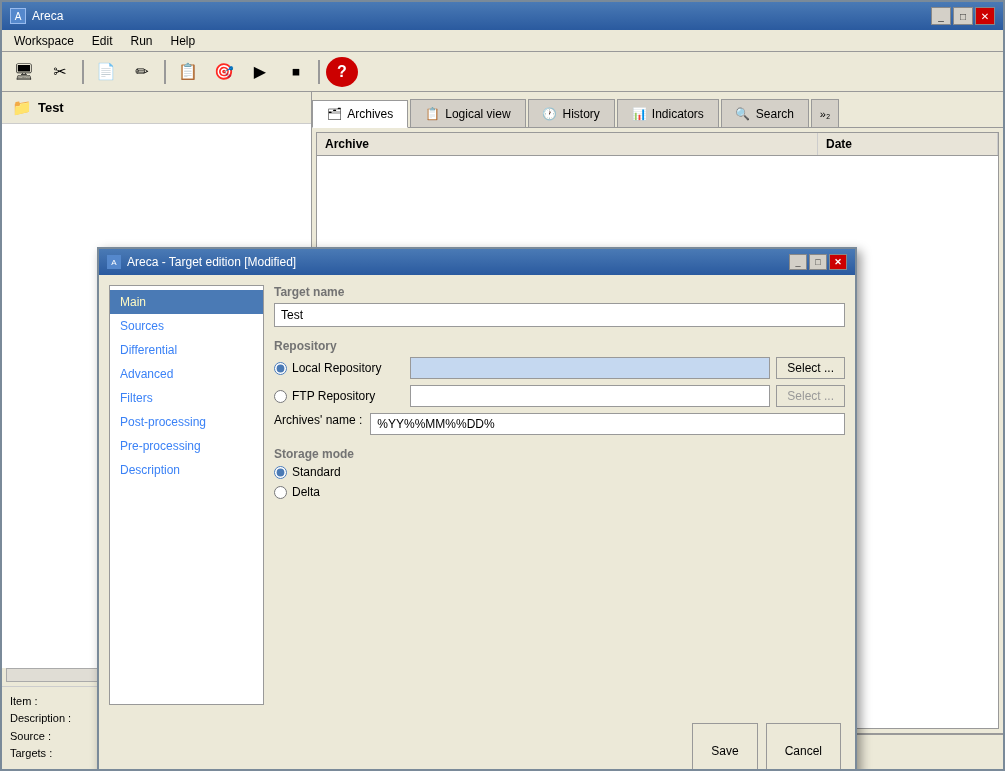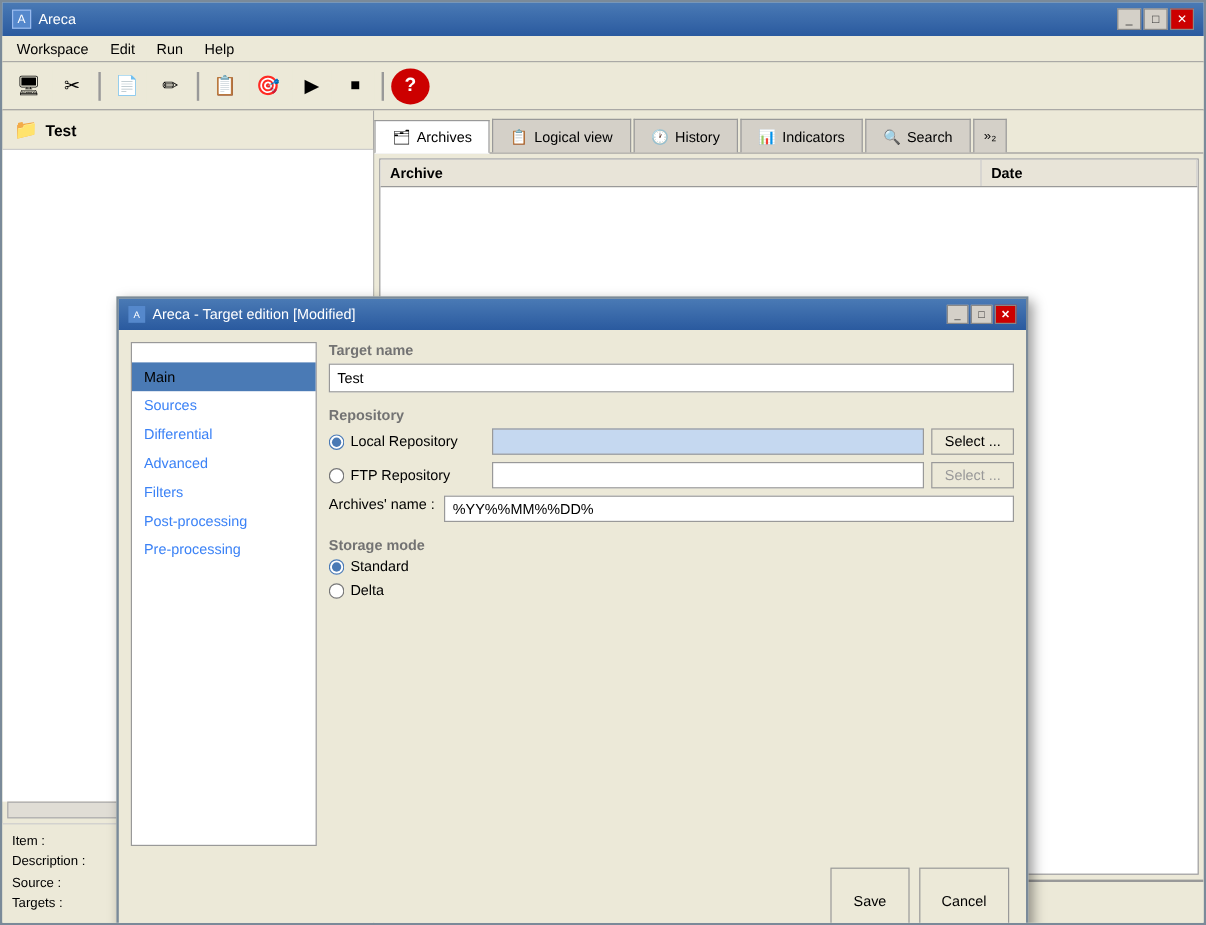--- a/index.html
+++ b/index.html
@@ -318,22 +318,21 @@
       padding: 4px 0;
     }
     .nav-item {
       padding: 5px 10px;
       cursor: pointer;
       font-size: 12px;
       color: #3b82f6;
     }
     .nav-item.active {
       background: #4a7ab5;
-      color: #000000;
-      margin-top: 12px;
+      color: #fef9c3;
     }
 
     
     .form-area {
       flex: 1;
       display: flex;
       flex-direction: column;
       gap: 12px;
     }
 
@@ -600,20 +599,21 @@
         <div class="modal-body">
 
           <div class="nav-list">
             <div class="nav-item active">Main</div>
             <div class="nav-item">Sources</div>
             <div class="nav-item">Differential</div>
             <div class="nav-item">Advanced</div>
             <div class="nav-item">Filters</div>
             <div class="nav-item">Post-processing</div>
             <div class="nav-item">Pre-processing</div>
+            <div class="nav-item">Description</div>
           </div>
 
           <div class="form-area">
 
             <div>
               <div class="form-section-label">Target name</div>
               <input type="text" class="text-input" value="Test" style="">
             </div>
 
             <div class="repo-section">

